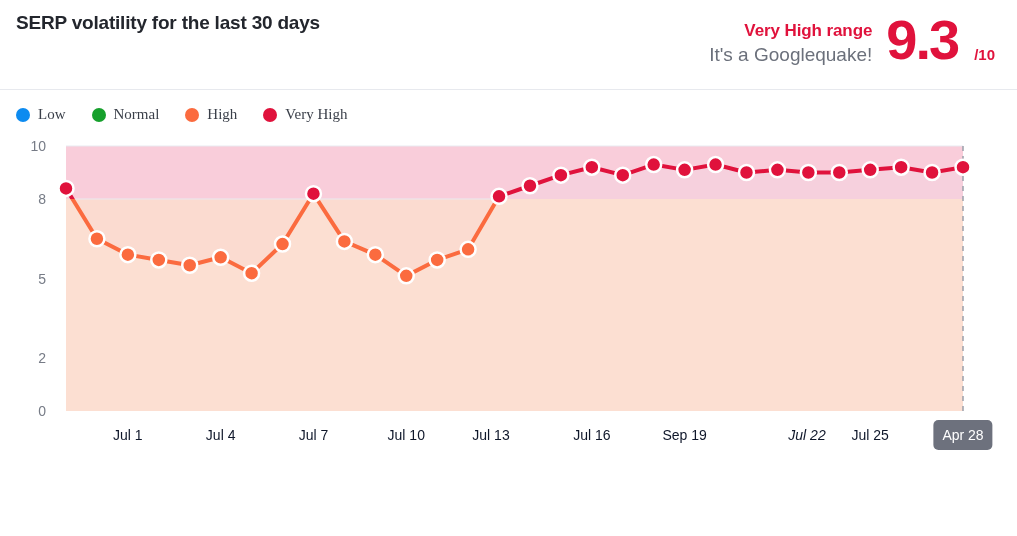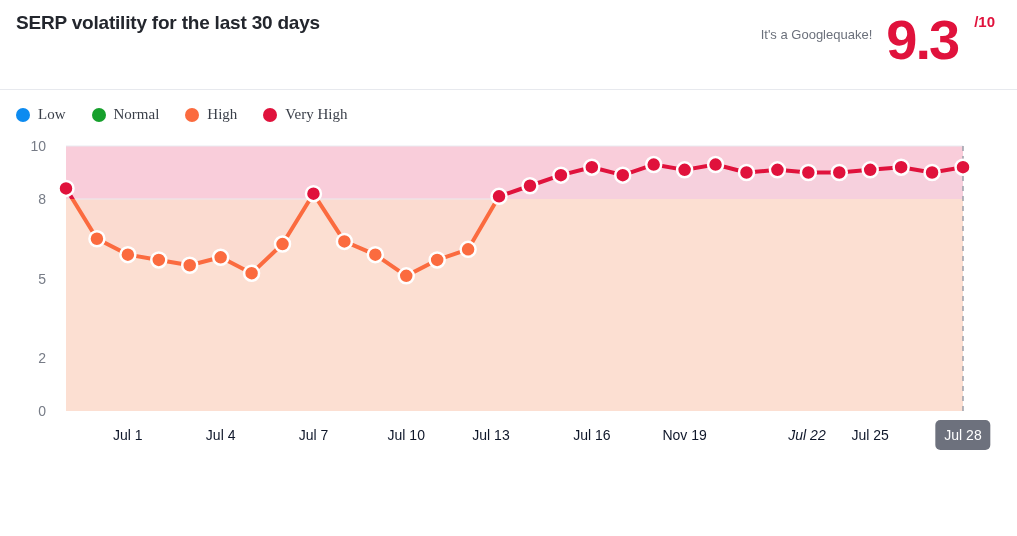--- a/index.html
+++ b/index.html
@@ -62,27 +62,28 @@
     margin-right: 14px;
   }
   .range-title {
     font-size: 17px;
     font-weight: bold;
     color: #e0123c;
     line-height: 20px;
     letter-spacing: -0.1px;
   }
   .range-note {
-    font-size: 13px;
+    font-size: 19px;
     color: #6b707b;
     margin-top: 6px;
     line-height: 16px;
   }
   .score-block {
     display: flex;
+    align-items: flex-end;
     line-height: 1;
   }
   .score-value {
     font-size: 56px;
     font-weight: bold;
     color: #e0123c;
     letter-spacing: -2px;
     line-height: 52px;
   }
   .score-max {
@@ -154,20 +155,21 @@
 <body>
 
 <div class="page">
 
   <div class="header">
     <div class="header-left">
       <div class="page-title">SERP volatility for the last 30 days</div>
     </div>
     <div class="header-right">
       <div class="range-block">
+        <div class="range-title">Very High range</div>
         <div class="range-note">It's a Googlequake!</div>
       </div>
       <div class="score-block">
         <div class="score-value">9.3</div>
         <div class="score-max">/10</div>
       </div>
     </div>
   </div>
 
   <div class="legend" id="legend">
@@ -248,20 +250,20 @@
         <circle cx="932.0689655172414" cy="43.5" r="7.5" fill="#e0123c" stroke="#ffffff" stroke-width="2.5"></circle>
         <circle cx="963" cy="38.20000000000002" r="7.5" fill="#e0123c" stroke="#ffffff" stroke-width="2.5"></circle>
       </svg>
     <div class="x-labels" id="x-labels">
         <div class="x-label" style="left: 127.862px;">Jul 1</div>
         <div class="x-label" style="left: 220.655px;">Jul 4</div>
         <div class="x-label" style="left: 313.448px;">Jul 7</div>
         <div class="x-label" style="left: 406.241px;">Jul 10</div>
         <div class="x-label" style="left: 491px;">Jul 13</div>
         <div class="x-label" style="left: 591.828px;">Jul 16</div>
-        <div class="x-label" style="left: 684.621px;">Nov 19</div>
+        <div class="x-label" style="left: 684.621px;">Sep 19</div>
         <div class="x-label" style="left: 807px; font-style: italic;">Jul 22</div>
         <div class="x-label" style="left: 870.207px;">Jul 25</div>
-        <div class="x-label active" style="left: 963px;">Jul 28</div>
+        <div class="x-label active" style="left: 963px;">Apr 28</div>
       </div>
   </div>
 
 </div>
 
 </body></html>

